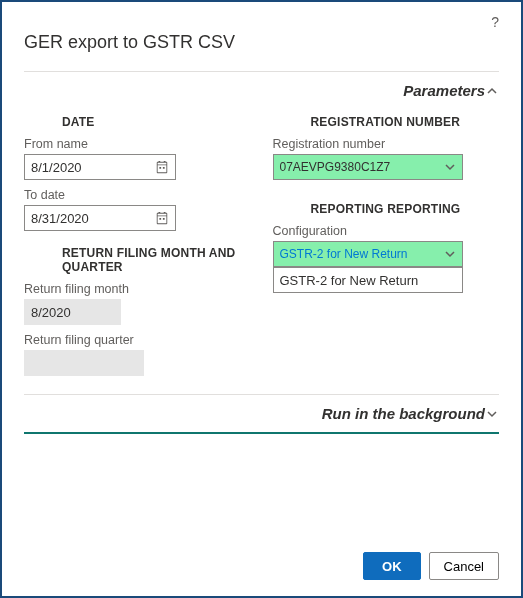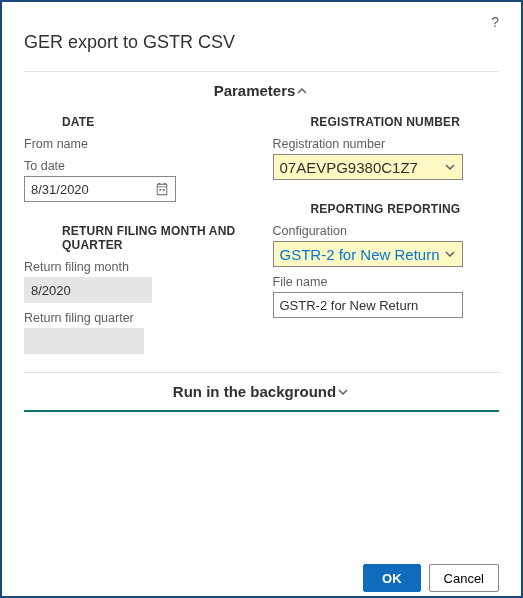--- a/index.html
+++ b/index.html
@@ -28,24 +28,25 @@
   .help-icon { font-size: 14px; color: #605e5c; cursor: pointer; }
   .title {
     font-size: 18px;
     font-weight: 400;
     color: #323130;
     margin: 0 0 18px 0;
   }
   .section-header {
     display: flex;
     align-items: center;
-    justify-content: center;
+    justify-content: flex-end;
     border-top: 1px solid #e1dfdd;
     padding: 10px 0 10px 0;
     cursor: pointer;
+    font-style: italic;
   }
   .section-header h2 {
     font-size: 15px;
     font-weight: 600;
     margin: 0;
     color: #323130;
   }
   .chev {
     width: 14px; height: 14px;
     display: inline-flex; align-items: center; justify-content: center;
@@ -86,23 +87,23 @@
     background: #e6e6e6;
     border-color: #e6e6e6;
   }
   .input .val { white-space: nowrap; overflow: hidden; text-overflow: ellipsis; }
   .input .cal-icon { color: #605e5c; width:14px; height:14px; display:inline-flex; }
   .input .cal-icon svg { width:14px; height:14px; fill: currentColor; }
   .select {
     width: 190px;
     height: 26px;
     border: 1px solid #8a8886;
-    background: #fef9c3;
+    background: #86efac;
     padding: 0 6px;
-    font-size: 15px;
+    font-size: 12px;
     display: flex;
     align-items: center;
     justify-content: space-between;
     cursor: pointer;
   }
   .select.config .val { color: #0078d4; }
   .select .chev-down { color: #605e5c; width:12px; height:12px; display:inline-flex; }
   .select .chev-down svg { width:12px; height:12px; stroke: currentColor; fill:none; stroke-width:1.5; }
   .textbox {
     width: 190px;
@@ -113,21 +114,21 @@
     font-size: 13px;
     display: flex;
     align-items: center;
   }
   .spacer { flex: 1 1 auto; }
   .run-bg { border-bottom: 2px solid #0f766e; }
   .footer {
     display: flex;
     justify-content: flex-end;
     gap: 8px;
-    padding: 12px 0 4px 0;
+    padding: 12px 0 16px 0;
   }
   .btn {
     height: 28px;
     padding: 0 14px;
     font-size: 13px;
     border: 1px solid #8a8886;
     background: #fff;
     cursor: pointer;
     display: inline-flex;
     align-items: center;
@@ -161,35 +162,43 @@
         </svg>
     </span>
   </div>
 
   <div class="columns">
     <div class="col">
 
       <div class="group-label">DATE</div>
 
       <div class="field-label">From name</div>
+      <div class="input">
+        <span class="val">8/1/2020</span>
+        <span class="cal-icon">
+          <svg viewBox="0 0 16 16">
+              <path d="M3 2h1V1h2v1h4V1h2v1h1a1 1 0 0 1 1 1v11a1 1 0 0 1-1 1H3a1 1 0 0 1-1-1V3a1 1 0 0 1 1-1zm0 4v8h10V6H3zm0-1h10V3H3v2zM5 8h2v2H5V8zm4 0h2v2H9V8z"></path>
+            </svg>
+        </span>
+      </div>
 
       <div class="field-label">To date</div>
       <div class="input">
         <span class="val">8/31/2020</span>
         <span class="cal-icon">
           <svg viewBox="0 0 16 16">
               <path d="M3 2h1V1h2v1h4V1h2v1h1a1 1 0 0 1 1 1v11a1 1 0 0 1-1 1H3a1 1 0 0 1-1-1V3a1 1 0 0 1 1-1zm0 4v8h10V6H3zm0-1h10V3H3v2zM5 8h2v2H5V8zm4 0h2v2H9V8z"></path>
             </svg>
         </span>
       </div>
 
-      <div class="group-label" style="margin-top:22px">RETURN FILING MONTH AND QUARTER</div>
+      <div class="group-label" style="margin-top:15px">RETURN FILING MONTH AND QUARTER</div>
 
       <div class="field-label">Return filing month</div>
-      <div class="input readonly" style="width:128px">
+      <div class="input readonly" style="width:97px">
         <span class="val">8/2020</span>
       </div>
 
       <div class="field-label">Return filing quarter</div>
       <div class="input readonly" style="width:120px">
         <span class="val"></span>
       </div>
 
     </div>
 
@@ -212,21 +221,20 @@
       <div class="field-label">Configuration</div>
       <div class="select config">
         <span class="val">GSTR-2 for New Return</span>
         <span class="chev-down">
           <svg viewBox="0 0 12 12">
               <polyline points="2,4 6,8 10,4"></polyline>
             </svg>
         </span>
       </div>
 
-      <div class="field-label">File name</div>
       <div class="textbox">
         <span class="val">GSTR-2 for New Return</span>
       </div>
 
     </div>
   </div>
 
   <div style="height:18px"></div>
 
   <div class="section-header run-bg">

